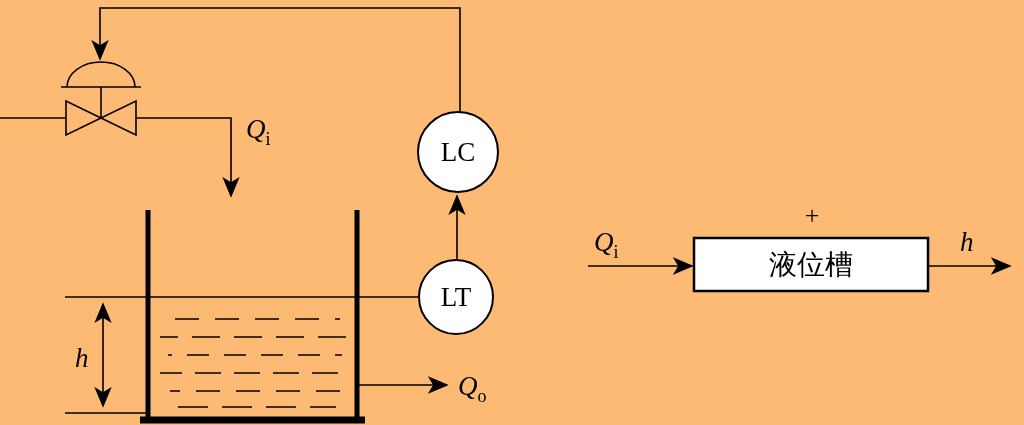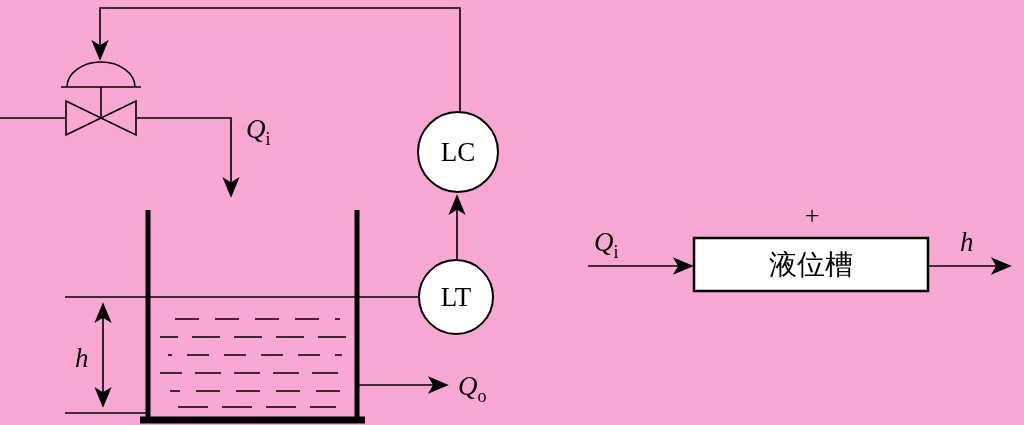--- a/index.html
+++ b/index.html
@@ -5,21 +5,21 @@
   html, body {
     margin: 0;
     padding: 0;
     background: #ffffff;
     font-family: "Liberation Serif", serif;
   }
   .canvas {
     position: relative;
     width: 1024px;
     height: 425px;
-    background: #f9a8d4;
+    background: #fdba74;
     overflow: hidden;
   }
   svg { display: block; }
   .stroke {
     stroke: #000000;
     fill: none;
     stroke-width: 1.6;
   }
   .thick { stroke-width: 5; }
   .thicker { stroke-width: 7; }

